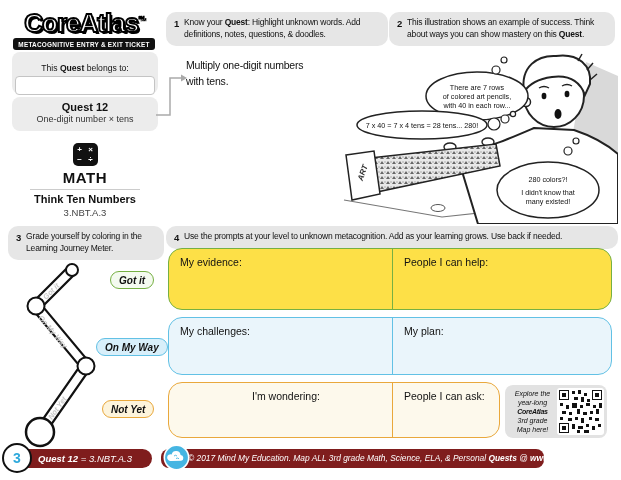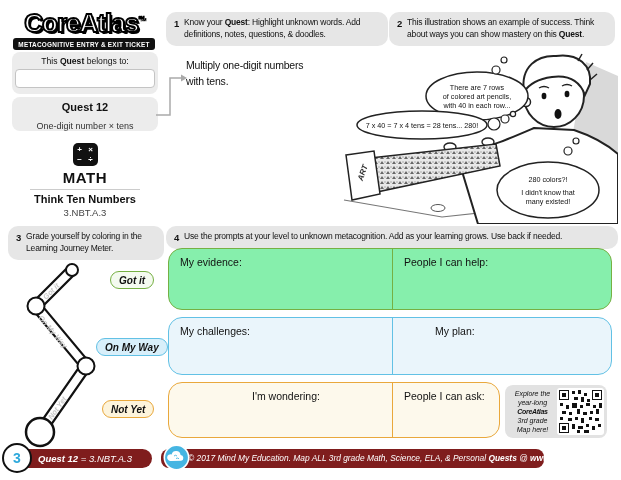--- a/index.html
+++ b/index.html
@@ -10,26 +10,26 @@
   .logo{position:absolute;left:13px;top:10px;width:142px;text-align:center;}
   .logo-text{font-size:26px;font-weight:900;letter-spacing:-1px;color:#fff;
              -webkit-text-stroke:2px #000;text-shadow:2px 2px 0 #000;line-height:1;text-align:center;}
   .logo-sm{font-size:8px;-webkit-text-stroke:0.6px #000;vertical-align:super;}
   .logo-bar{margin-top:2px;background:#111;color:#fff;border-radius:3px;
             font-size:6.4px;font-weight:bold;letter-spacing:.25px;padding:2.5px 0;}
 
   
   .graybox{position:absolute;background:#ececec;border-radius:8px;text-align:center;}
   .owner-box{left:12px;top:52px;width:146px;height:42px;}
-  .owner-label{font-size:8.6px;padding-top:4px;}
+  .owner-label{font-size:8.6px;padding-top:11px;}
   .owner-input{display:block;margin:3px auto 0;width:130px;height:15px;background:#fff;
                border:1px solid #c4c4c4;border-radius:4px;font-size:9px;padding:1px 4px;}
   .quest-box{left:12px;top:97px;width:146px;height:34px;}
   .quest-title{font-size:11px;font-weight:bold;padding-top:4px;}
-  .quest-sub{font-size:9px;color:#333;margin-top:8px;}
+  .quest-sub{font-size:9px;color:#333;margin-top:1px;}
 
   
   .subject{position:absolute;left:12px;top:138px;width:146px;text-align:center;}
   .math-icon{display:inline-grid;grid-template-columns:10px 10px;gap:1px;background:#111;
              border-radius:5px;padding:2px;}
   .math-icon span{color:#fff;font-size:8px;font-weight:bold;width:10px;height:9px;line-height:9px;}
   .subject-name{font-size:15px;font-weight:bold;letter-spacing:.6px;margin-top:3px;}
   .subject-divider{width:110px;height:1px;background:#ccc;margin:3px auto;}
   .subject-strand{font-size:11px;font-weight:bold;}
   .subject-code{font-size:9.5px;color:#444;margin-top:2px;}
@@ -56,23 +56,23 @@
         border-radius:11px;padding:2.5px 8px;background:#fff;}
   .pill-got{left:110px;top:271px;border:1.6px solid #76b043;background:#f4faef;}
   .pill-way{left:96px;top:338px;border:1.6px solid #62c1e5;background:#d8effa;}
   .pill-not{left:102px;top:400px;border:1.6px solid #e9a83c;background:#fdf4dc;}
 
   
   .pbox{position:absolute;left:168px;width:444px;border-radius:14px;display:flex;box-sizing:border-box;}
   .pbox .cell-l{width:224px;border-right-style:solid;border-right-width:1.6px;box-sizing:border-box;}
   .pbox .cell-r{flex:1;}
   .pbox .plabel{font-size:10.5px;padding:7px 0 0 11px;}
-  .pbox-green{top:248px;height:62px;border:1.6px solid #76b043;background:#86efac;}
+  .pbox-green{top:248px;height:62px;border:1.6px solid #76b043;background:#fde047;}
   .pbox-green .cell-l{border-right-color:#76b043;}
-  .pbox-blue{top:317px;height:58px;border:1.6px solid #62c1e5;background:#eaf5fb;gap:31px;}
+  .pbox-blue{top:317px;height:58px;border:1.6px solid #62c1e5;background:#eaf5fb;}
   .pbox-blue .cell-l{border-right-color:#62c1e5;}
   .pbox-orange{top:382px;height:56px;width:332px;border:1.6px solid #e9a83c;background:#fdf9ec;}
   .pbox-orange .cell-l{border-right-color:#e9a83c;text-align:center;}
 
   
   .qr-panel{position:absolute;left:505px;top:385px;width:102px;height:53px;background:#e2e2e2;
             border-radius:8px;display:flex;align-items:center;padding:2px 3px;box-sizing:border-box;}
   .qr-text{width:52px;text-align:center;font-size:7px;font-style:italic;line-height:1.3;}
   .qr-brand{font-weight:900;font-style:italic;letter-spacing:-0.3px;}
   .qr-code{background:#fff;border-radius:3px;padding:2px;line-height:0;}

